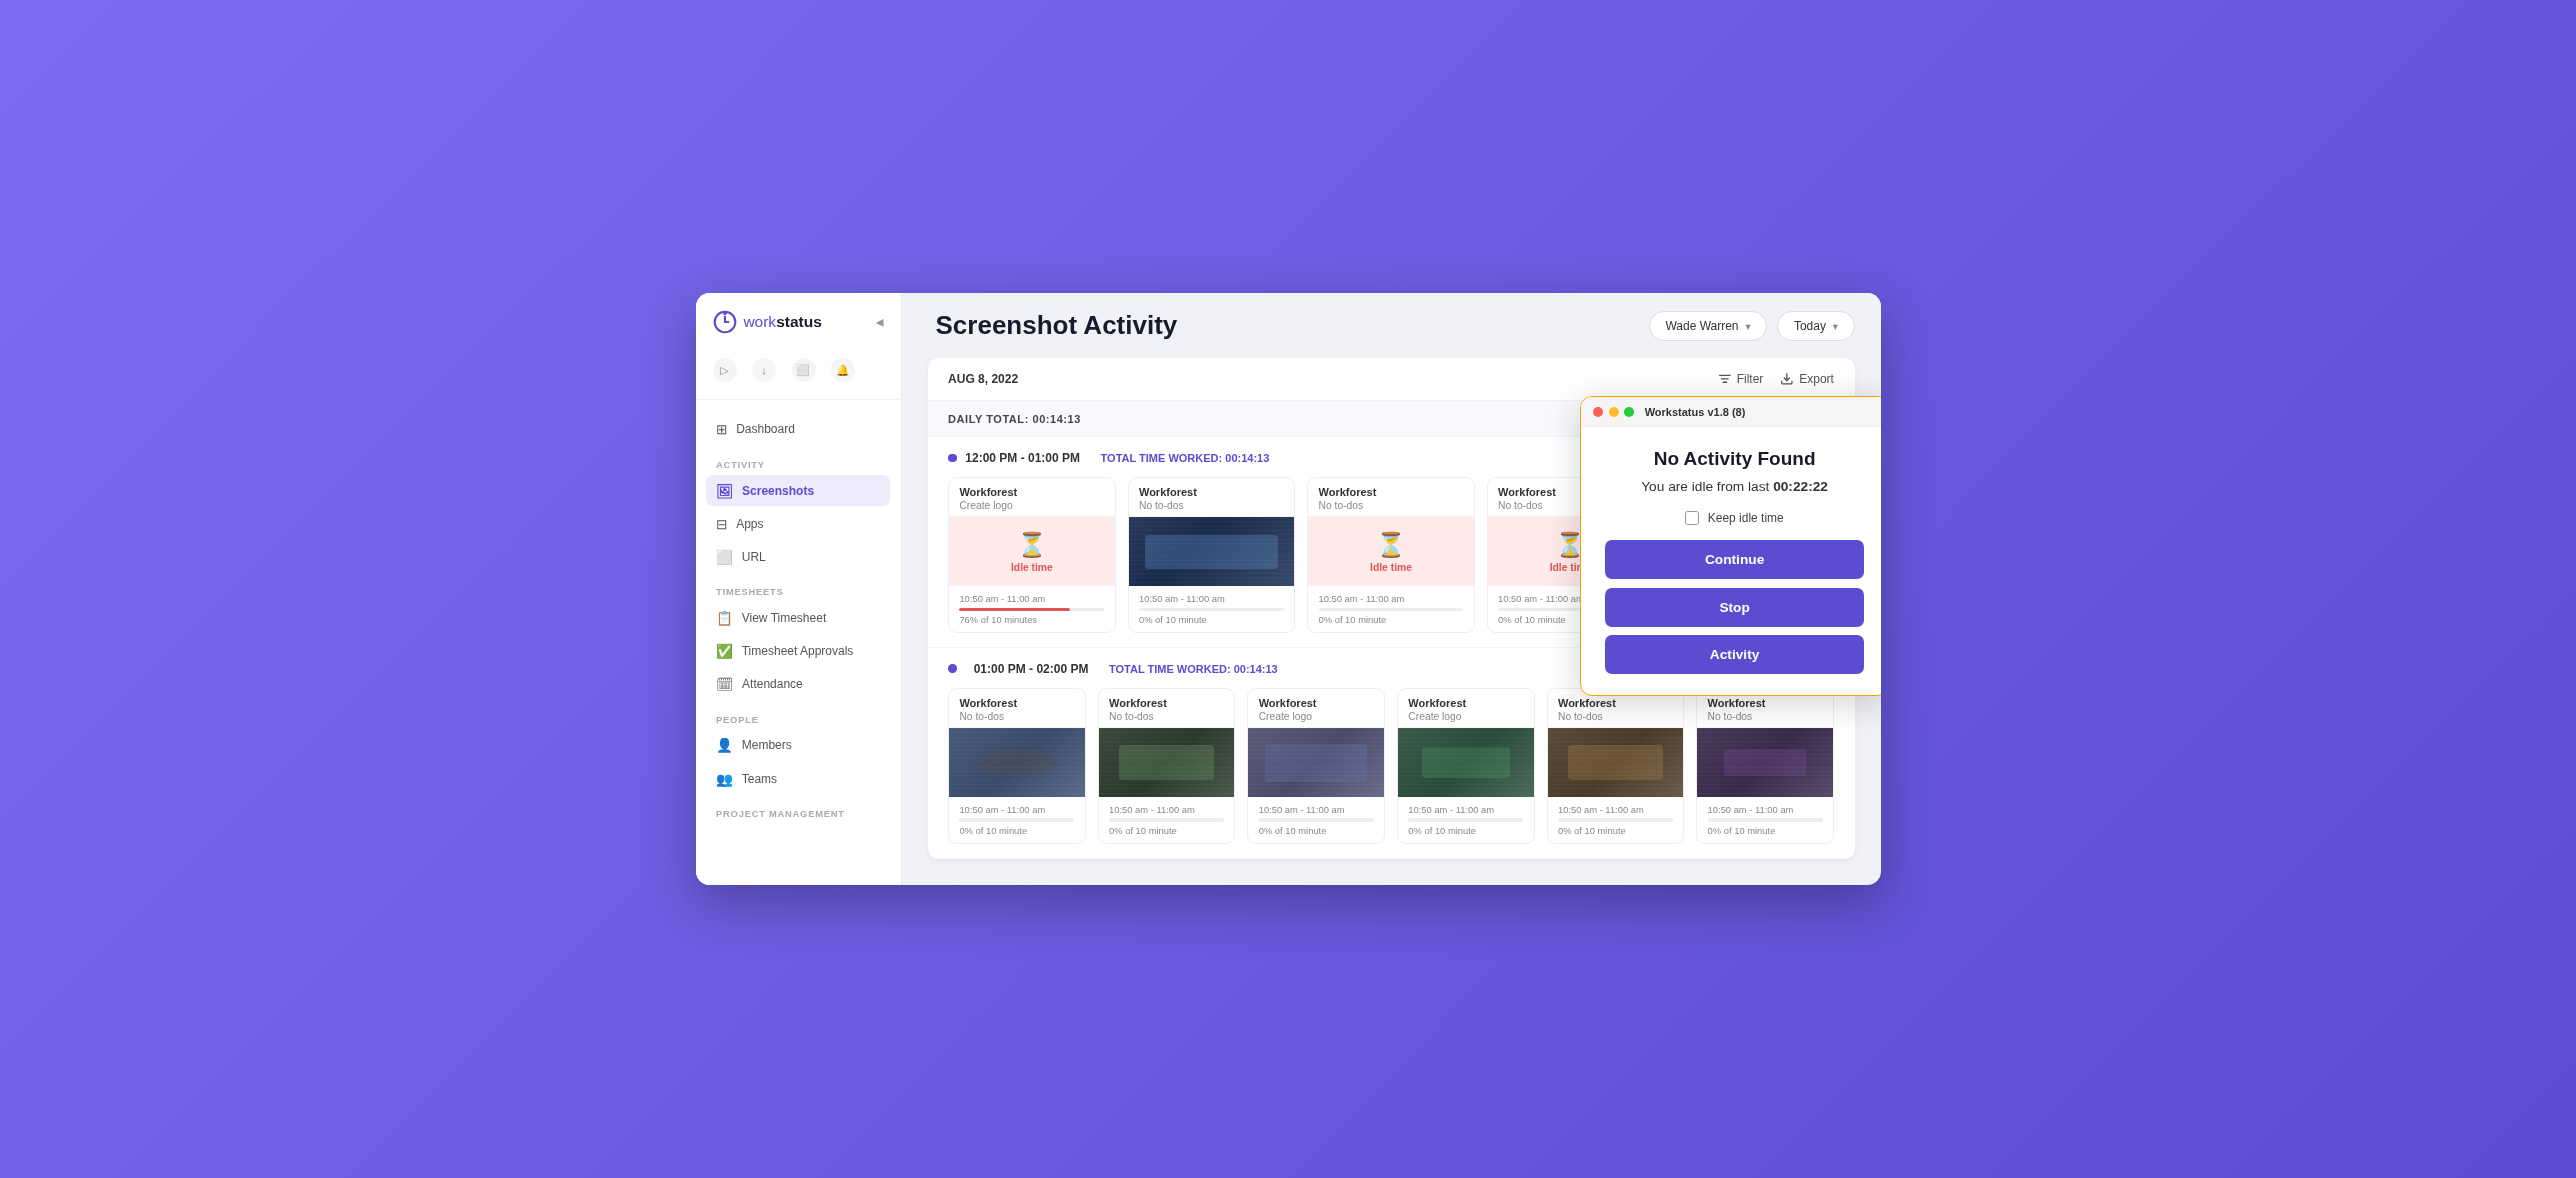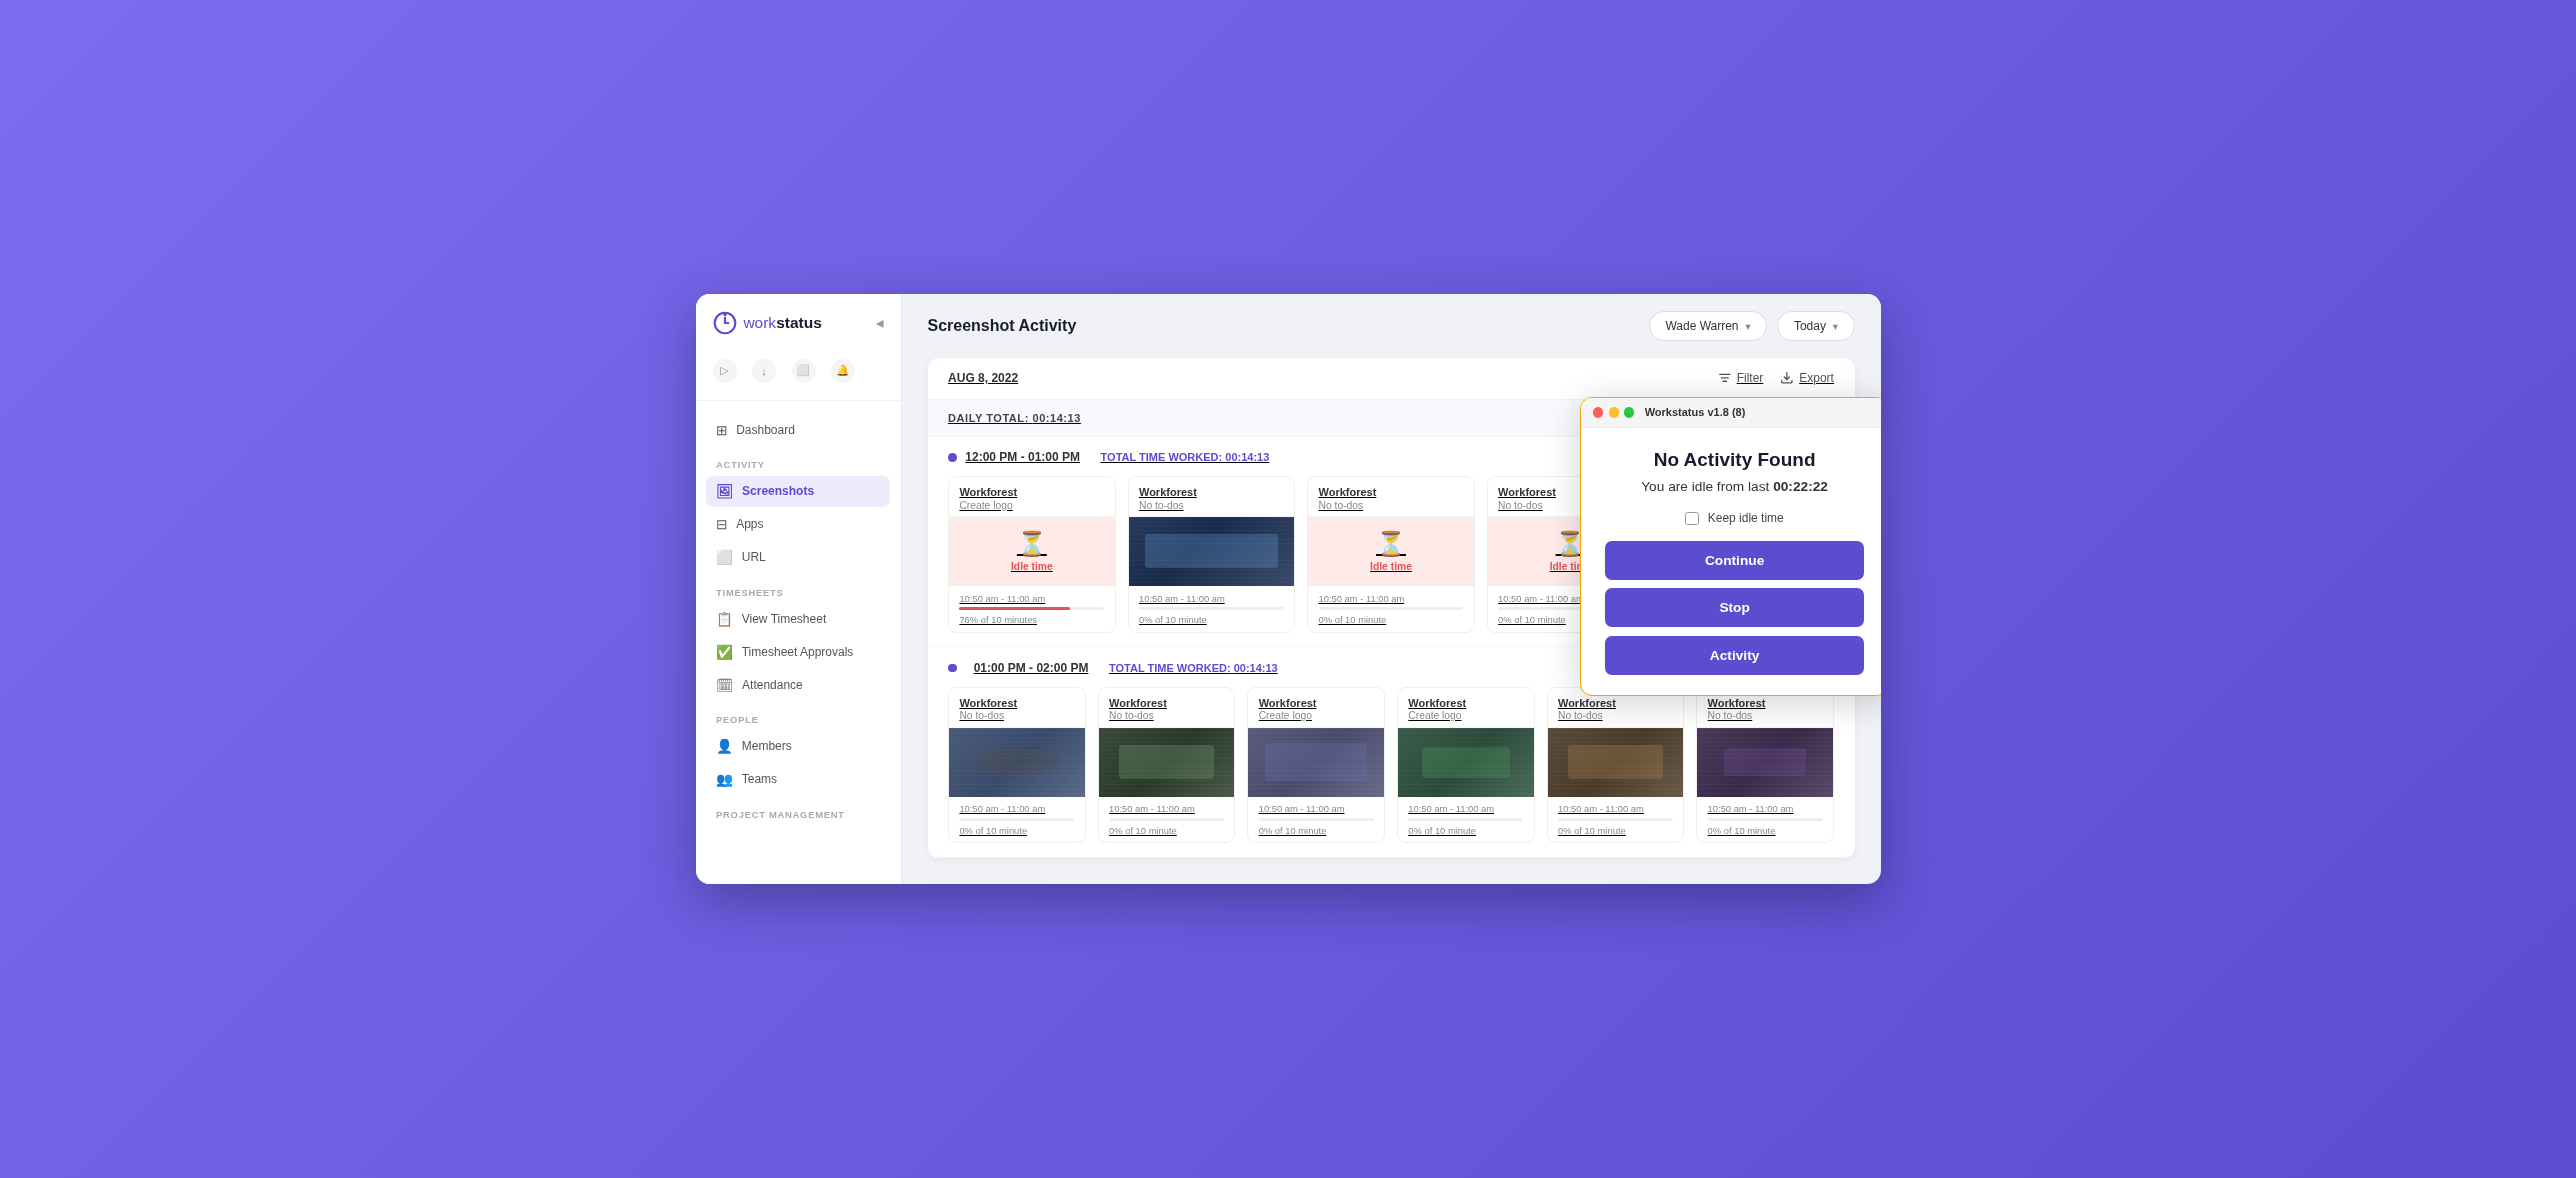--- a/index.html
+++ b/index.html
@@ -117,23 +117,24 @@
       position: relative;
     }
     .top-bar {
       display: flex;
       align-items: center;
       justify-content: space-between;
       padding: 17px 26px;
       background: #f0f2f7;
     }
     .page-title {
-      font-size: 16px;
+      font-size: 26px;
       font-weight: 700;
       color: #1a1a2e;
+      margin-left: 8px;
     }
     .top-bar-right {
       display: flex;
       gap: 10.3px;
     }
     .dropdown-btn {
       display: flex;
       align-items: center;
       gap: 6.9px;
       padding: 6.9px 15.5px;
@@ -149,21 +150,20 @@
     .content-area {
       flex: 1;
       padding: 0 26px 26px;
       overflow-y: auto;
     }
     .content-card {
       background: #fff;
       border-radius: 10.3px;
       overflow: hidden;
       box-shadow: 0 1.7px 6.9px rgba(0,0,0,0.06);
-      text-decoration: underline;
     }
     .card-header {
       display: flex;
       align-items: center;
       justify-content: space-between;
       padding: 13.7px 20.6px;
       border-bottom: 0.9px solid #f0f2f7;
     }
     .card-date {
       font-size: 12px;

